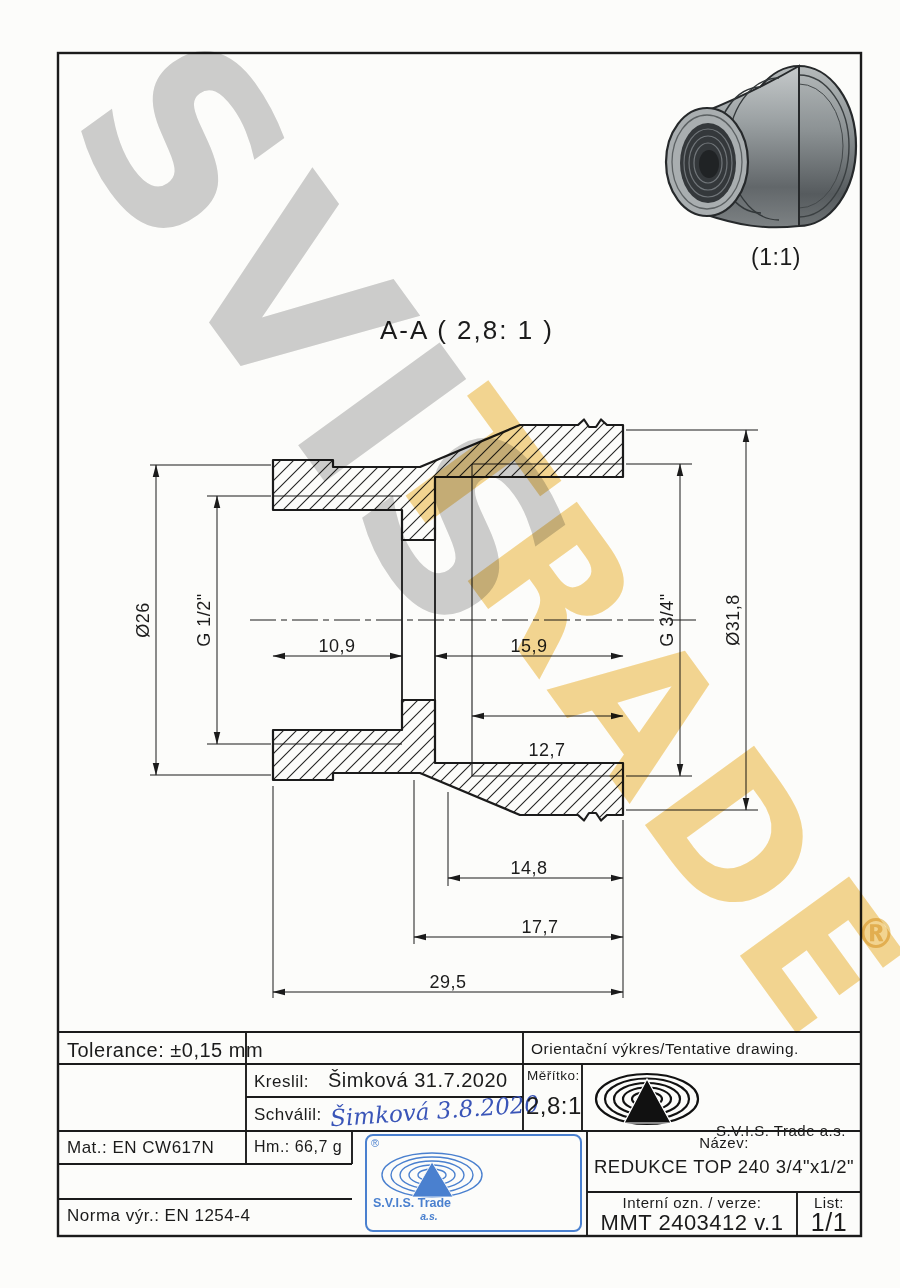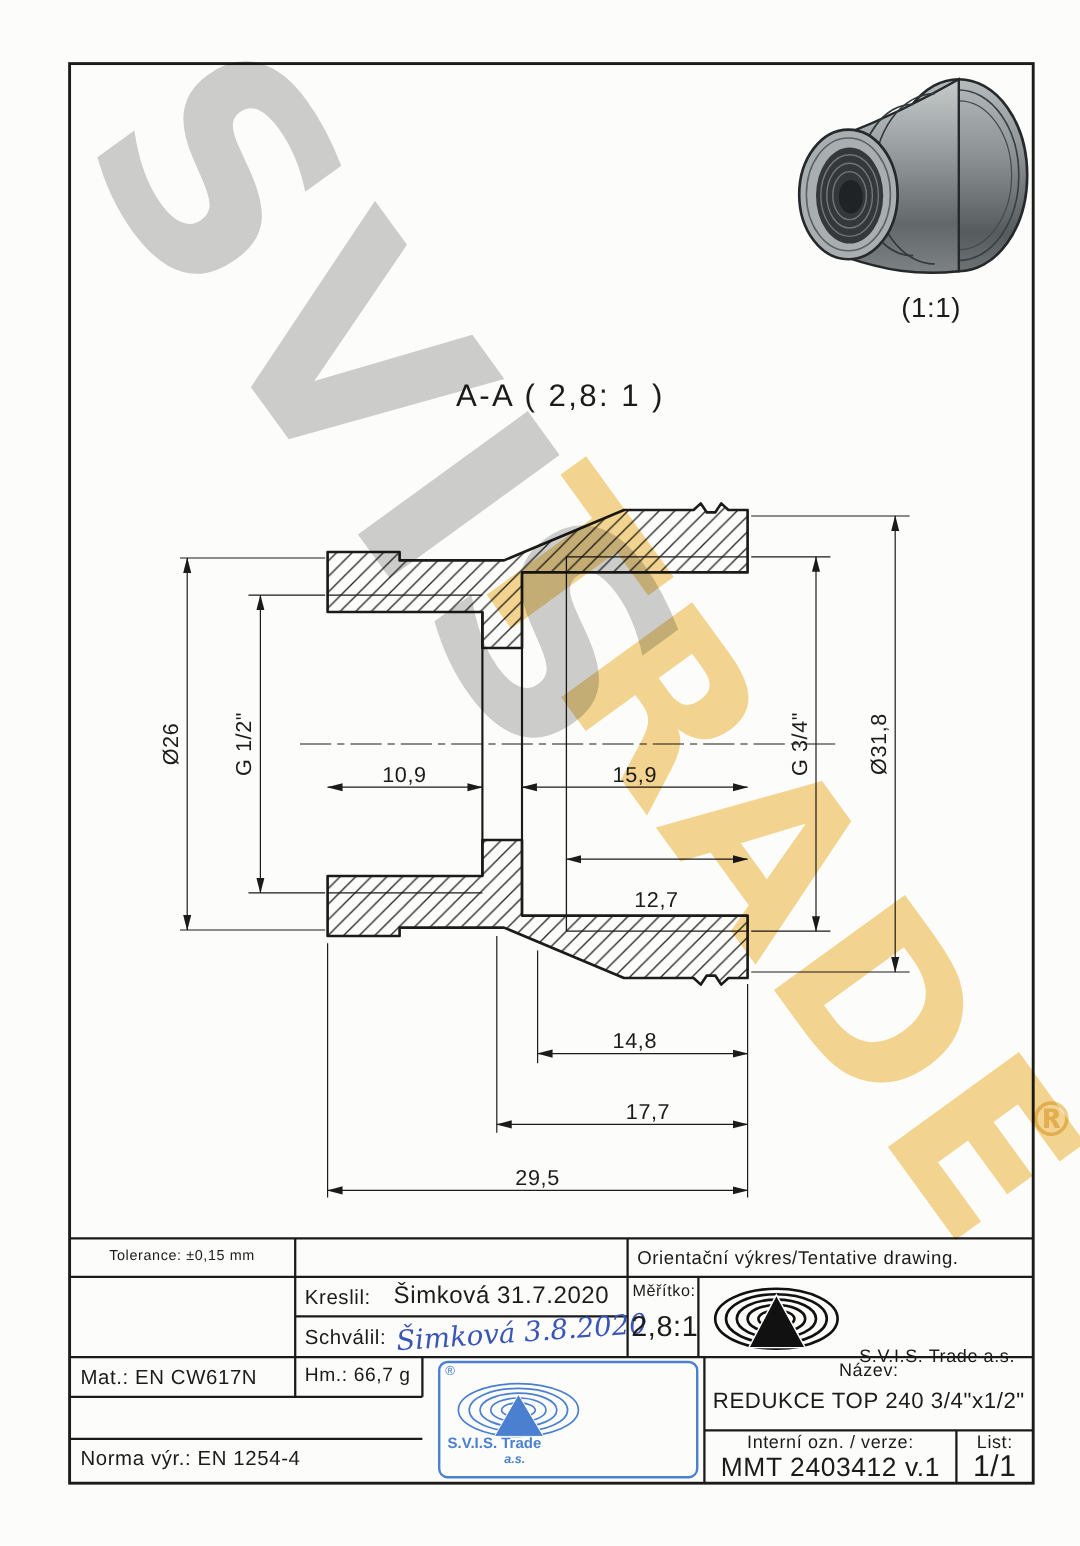--- a/index.html
+++ b/index.html
@@ -166,21 +166,21 @@
 <div class="txt tech dim rot" style="left:204px;top:620px;">G 1/2"</div>
 <div class="txt tech dim rot" style="left:667px;top:620px;">G 3/4"</div>
 <div class="txt tech dim rot" style="left:733px;top:620px;">Ø31,8</div>
 <div class="txt tech dim hctr" style="left:337px;top:646px;">10,9</div>
 <div class="txt tech dim hctr" style="left:529px;top:646px;">15,9</div>
 <div class="txt tech dim hctr" style="left:547px;top:706px;margin-top:44px;">12,7</div>
 <div class="txt tech dim hctr" style="left:529px;top:868px;text-align:center;">14,8</div>
 <div class="txt tech dim hctr" style="left:540px;top:927px;">17,7</div>
 <div class="txt tech dim hctr" style="left:448px;top:982px;">29,5</div>
 
-<div class="txt tech" style="left:67px;top:1039px;font-size:12px;margin-left:24px;">Tolerance: ±0,15 mm</div>
+<div class="txt tech" style="left:67px;top:1039px;font-size:20px;">Tolerance: ±0,15 mm</div>
 <div class="txt tech" style="left:531px;top:1040px;font-size:15.5px;">Orientační výkres/Tentative drawing.</div>
 <div class="txt tech" style="left:254px;top:1072px;font-size:17px;">Kreslil:</div>
 <div class="txt tech" style="left:328px;top:1069px;font-size:20px;">Šimková 31.7.2020</div>
 <div class="txt tech" style="left:254px;top:1105px;font-size:17px;">Schválil:</div>
 <div class="txt hand" style="left:330px;top:1098px;font-size:23px;white-space:nowrap;">Šimková 3.8.2020</div>
 <div class="txt tech" style="left:527px;top:1068px;font-size:13.5px;">Měřítko:</div>
 <div class="txt tech" style="left:526px;top:1092px;font-size:24px;">2,8:1</div>
 <div class="txt tech" style="left:716px;top:1090px;font-size:15px;margin-top:32px;">S.V.I.S. Trade a.s.</div>
 <div class="txt tech" style="left:67px;top:1138px;font-size:17px;">Mat.: EN CW617N</div>
 <div class="txt tech" style="left:254px;top:1138px;font-size:16px;">Hm.: 66,7 g</div>

